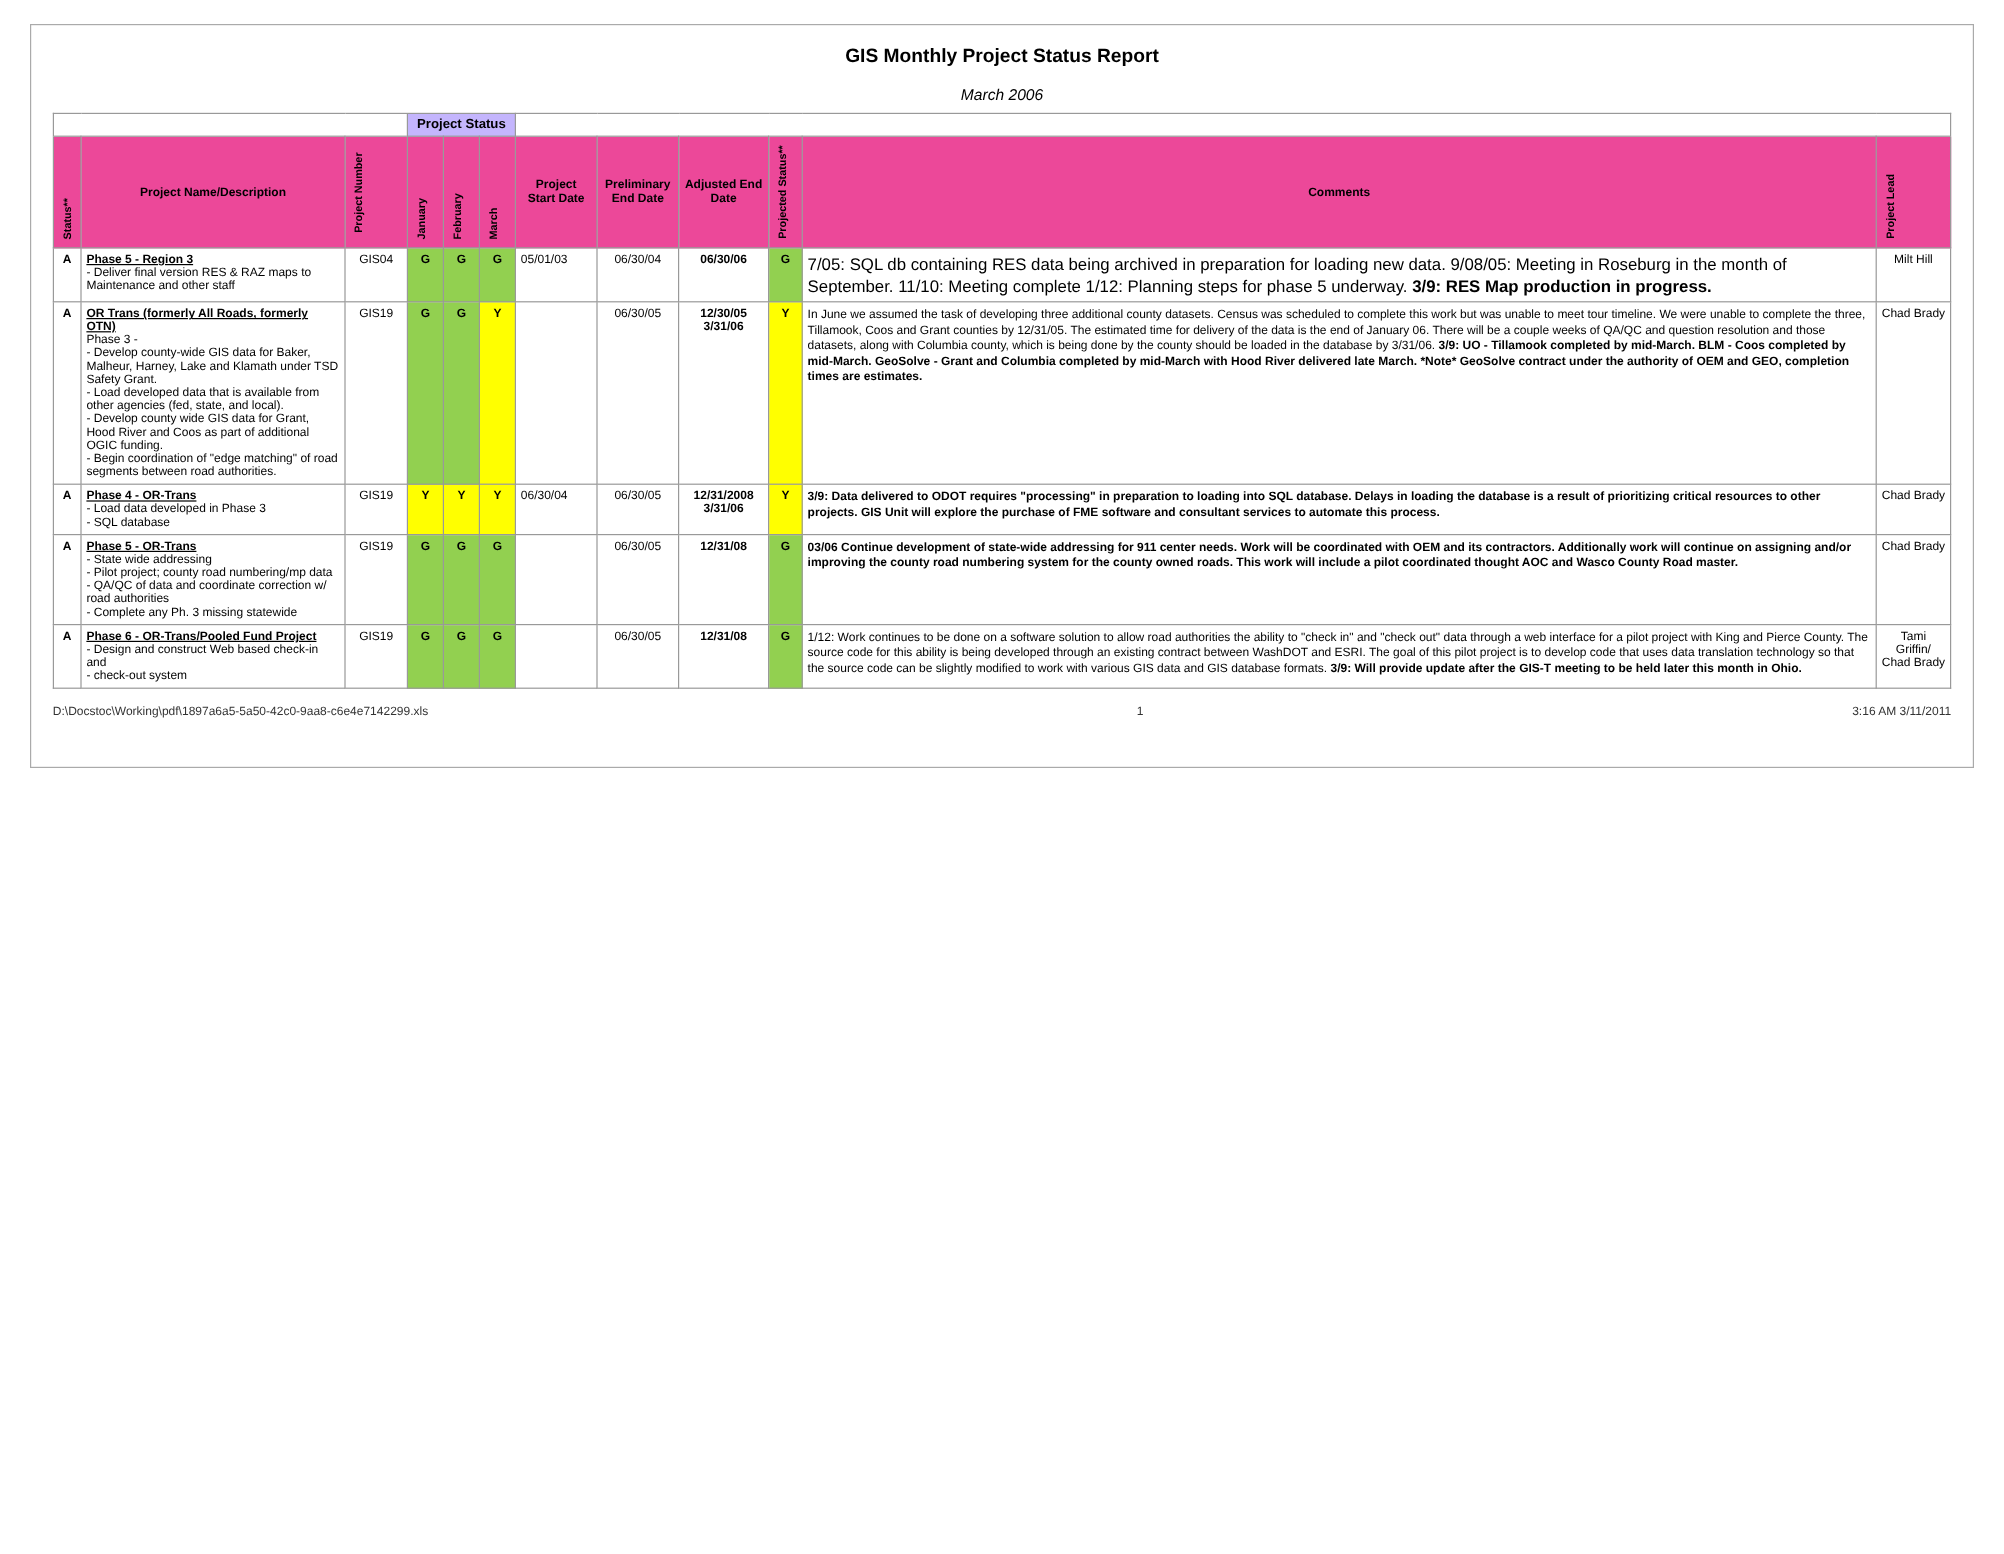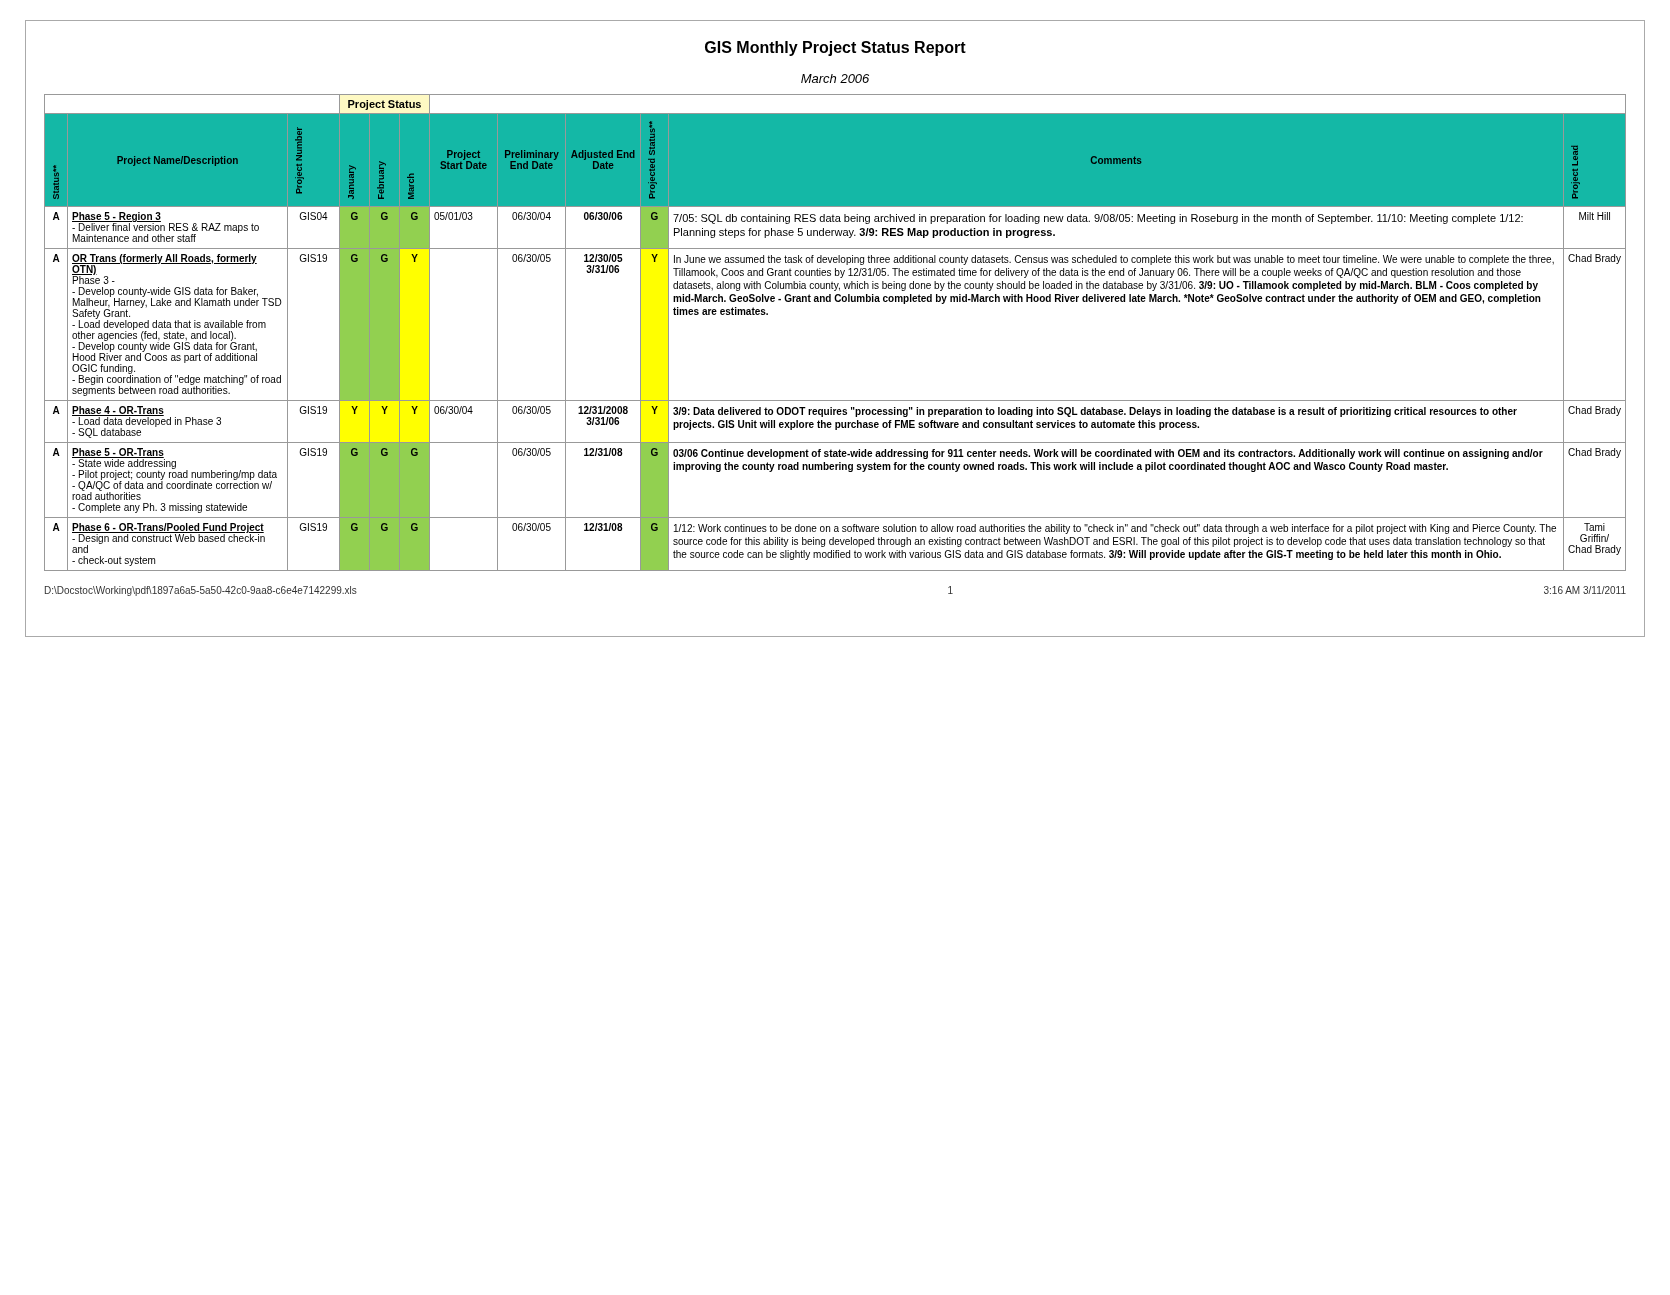--- a/index.html
+++ b/index.html
@@ -35,38 +35,38 @@
       border: 1px solid #999;
     }
     .main-table th, .main-table td {
       border: 1px solid #999;
       padding: 3px 4px;
       vertical-align: top;
     }
     .project-status-header {
       text-align: center;
       font-weight: bold;
-      background: #fef9c3;
+      background: #c4b5fd;
       border-bottom: 1px solid #999;
     }
     .col-status { width: 22px; text-align: center; }
     .col-project-name { width: 220px; }
     .col-proj-num { width: 52px; text-align: center; }
     .col-jan { width: 30px; text-align: center; }
     .col-feb { width: 30px; text-align: center; }
     .col-mar { width: 30px; text-align: center; }
     .col-start { width: 68px; text-align: left; }
     .col-prelim { width: 68px; text-align: center; }
     .col-adj { width: 75px; text-align: center; }
     .col-proj-status { width: 28px; text-align: center; }
     .col-comments { width: auto; }
     .col-lead { width: 62px; text-align: center; margin-left: 35px; }
 
     .header-row th {
-      background: #14b8a6;
+      background: #ec4899;
       font-weight: bold;
       font-size: 10px;
       text-align: center;
       vertical-align: middle;
     }
     .rotated {
       writing-mode: vertical-rl;
       transform: rotate(180deg);
       white-space: nowrap;
       font-size: 9px;
@@ -155,21 +155,21 @@
           <td class="col-status status-a">A</td>
           <td class="col-project-name"><span class="proj-name">Phase 5 - Region 3</span><br><span>- Deliver final version RES &amp; RAZ maps to Maintenance and other staff</span></td>
           <td class="col-proj-num">GIS04</td>
           <td class="col-jan green-cell">G</td>
           <td class="col-feb green-cell">G</td>
           <td class="col-mar green-cell">G</td>
           <td class="col-start">05/01/03</td>
           <td class="col-prelim">06/30/04</td>
           <td class="col-adj" style="font-weight: bold;">06/30/06</td>
           <td class="col-proj-status green-cell">G</td>
-          <td class="col-comments" style="font-size: 11px; line-height: 1.3;"><span>7/05: SQL db containing RES data being archived in preparation for loading new data. 9/08/05: Meeting in Roseburg in the month of September. 11/10: Meeting complete 1/12: Planning steps for phase 5 underway. </span><span class="bold-text">3/9: RES Map production in progress.</span></td>
+          <td class="col-comments" style="font-size: 14px; line-height: 1.3;"><span>7/05: SQL db containing RES data being archived in preparation for loading new data. 9/08/05: Meeting in Roseburg in the month of September. 11/10: Meeting complete 1/12: Planning steps for phase 5 underway. </span><span class="bold-text">3/9: RES Map production in progress.</span></td>
           <td class="col-lead" style="text-align: center; white-space: pre-line;">Milt Hill</td>
         </tr>
         <tr class="data-row">
           <td class="col-status status-a">A</td>
           <td class="col-project-name"><span class="proj-name">OR Trans (formerly All Roads, formerly OTN)</span><br><span>Phase 3 -</span><br><span>- Develop county-wide GIS data for Baker, Malheur, Harney, Lake and Klamath under TSD Safety Grant.</span><br><span>- Load developed data that is available from other agencies (fed, state, and local).</span><br><span>- Develop county wide GIS data for Grant, Hood River and Coos as part of additional OGIC funding.</span><br><span>- Begin coordination of "edge matching" of road segments between road authorities.</span></td>
           <td class="col-proj-num">GIS19</td>
           <td class="col-jan green-cell">G</td>
           <td class="col-feb green-cell">G</td>
           <td class="col-mar yellow-cell">Y</td>
           <td class="col-start"></td>

